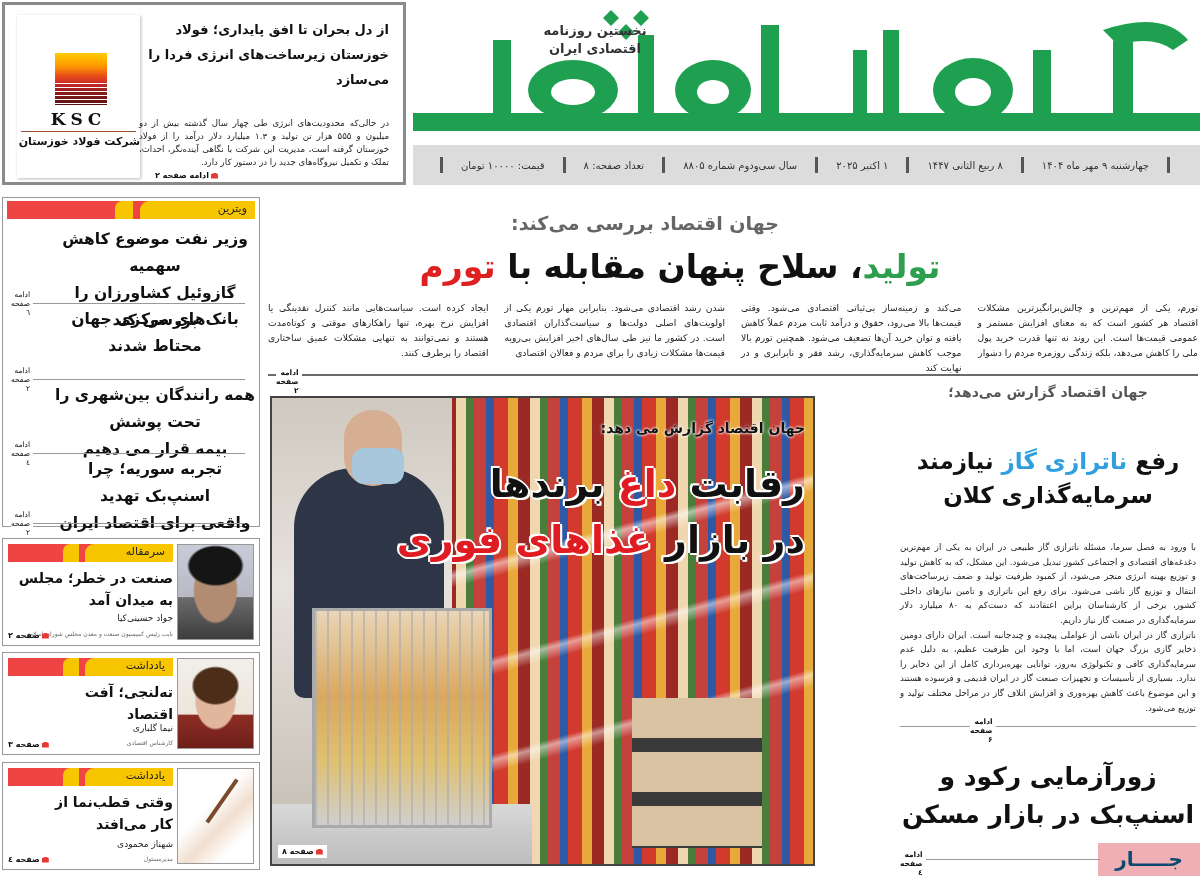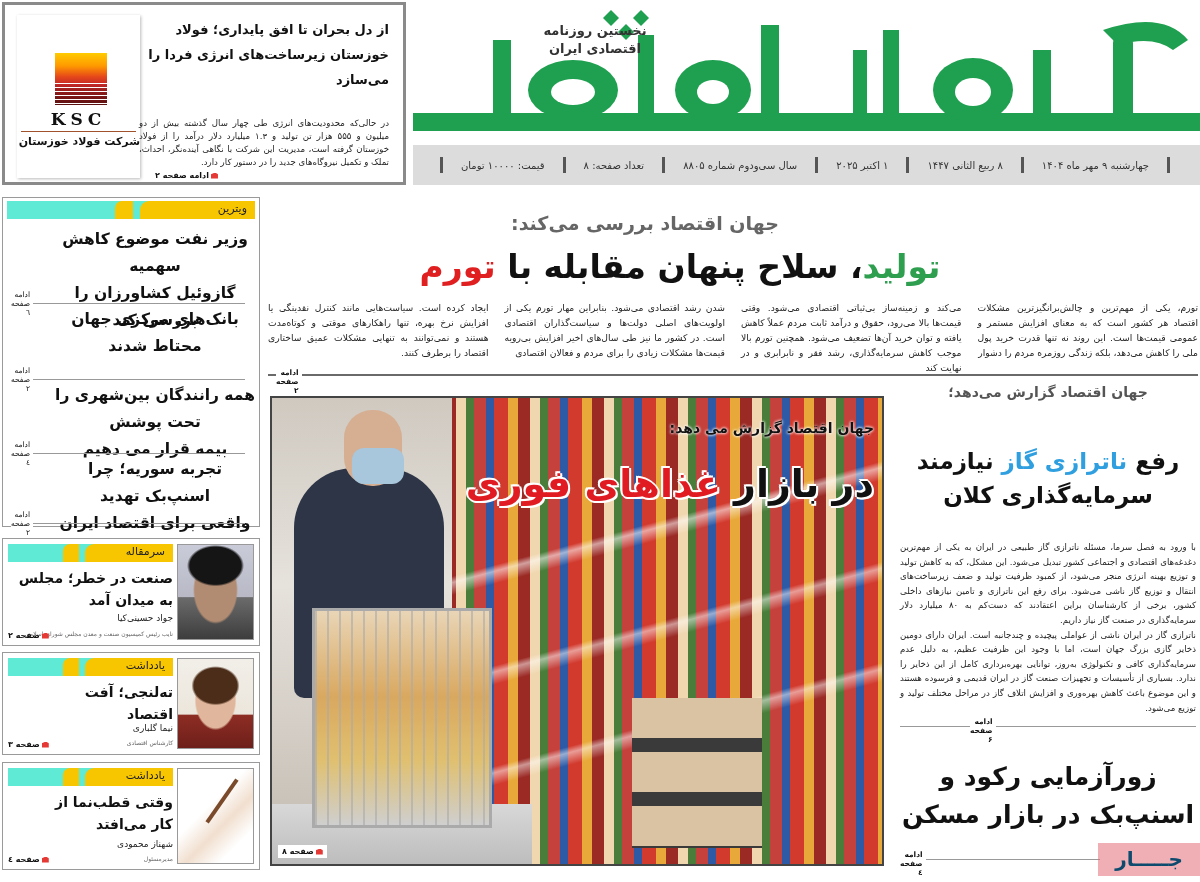--- a/index.html
+++ b/index.html
@@ -26,21 +26,21 @@
   
   .masthead-logo { left: 413px; top: 10px; width: 787px; height: 130px; }
   .tagline { left: 540px; top: 22px; width: 110px; text-align: center; font-size: 13px; font-weight: bold; color: #333; line-height: 18px; }
   .infobar { left: 413px; top: 145px; width: 787px; height: 40px; background: #dcdcdc; }
   .infobar .items { position: absolute; right: 12px; top: 0; height: 40px; display: flex; align-items: center; direction: rtl; font-size: 10px; color: #333; }
   .infobar .sep { width: 3px; height: 16px; background: #555; margin: 0 18px; }
 
   
   .panel { border: 1px solid #9a9a9a; background: #fff; }
   .vitrine { left: 2px; top: 197px; width: 258px; height: 330px; }
-  .tabhead { position: absolute; left: 4px; right: 4px; top: 3px; height: 18px; background: #5eead4; }
+  .tabhead { position: absolute; left: 4px; right: 4px; top: 3px; height: 18px; background: #ef4444; }
   .tabhead .y1 { position: absolute; right: 0; top: 0; height: 18px; width: 115px; background: #f7c600; border-radius: 9px 0 0 0; }
   .tabhead .y2 { position: absolute; right: 122px; top: 0; height: 18px; width: 18px; background: #f7c600; border-radius: 7px 0 0 0; }
   .tabhead .label { position: absolute; right: 8px; top: 1px; font-size: 11px; color: #222; }
   .vit-item { position: absolute; left: 4px; right: 4px; text-align: center; font-weight: 900; font-size: 15.5px; line-height: 27px; margin-left: 48px; }
   .vit-foot { position: absolute; left: 8px; right: 14px; height: 10px; border-bottom: 1px solid #999; }
   .vit-foot span { position: absolute; left: 0; top: -2px; font-size: 7.5px; background: #fff; padding-right: 3px; }
   .more-icon { display: inline-block; width: 7px; height: 6px; background: #e53935; margin-left: 2px; vertical-align: middle; clip-path: polygon(0 100%, 0 30%, 60% 0, 100% 30%, 100% 100%); }
 
   
   .op { left: 2px; width: 258px; }
@@ -70,21 +70,21 @@
   .headline { left: 320px; top: 242px; width: 720px; text-align: center; font-size: 33px; font-weight: 900; line-height: 50px; color: #111; }
   .hl-green { color: #2e9e4f; }
   .hl-red { color: #e02020; }
 
   .lead-cols { left: 268px; top: 300px; width: 930px; height: 62px; display: flex; flex-direction: row-reverse; gap: 16px; }
   .lead-cols .col { flex: 1; font-size: 9.2px; line-height: 15px; text-align: justify; color: #222; }
   .lead-foot { left: 268px; top: 366px; width: 930px; height: 10px; border-bottom: 2px solid #6a6a6a; }
   .lead-foot span { position: absolute; left: 4px; top: 1px; font-size: 7.5px; font-weight: bold; background: #fff; padding-right: 3px; }
 
   
-  .photo-main { left: 270px; top: 396px; width: 614px; height: 470px; border: 2px solid #444; overflow: hidden;
+  .photo-main { left: 270px; top: 396px; width: 545px; height: 470px; border: 2px solid #444; overflow: hidden;
      background:
        linear-gradient(165deg, transparent 0%, transparent 36%, rgba(255,255,255,.55) 37%, transparent 39%, transparent 52%, rgba(255,255,255,.5) 53%, transparent 55%, transparent 68%, rgba(255,255,255,.5) 69%, transparent 71%),
        repeating-linear-gradient(90deg, #d23a2e 0 14px, #e8a93a 14px 24px, #9b2a25 24px 36px, #f0d7b0 36px 46px, #4a7d3a 46px 54px, #c4413c 54px 66px, #2e5aa5 66px 74px),
        #b8574a; }
   .photo-main .left-zone { position: absolute; left: 0; top: 0; width: 180px; height: 100%; background: linear-gradient(#cfc9c0, #e6e2dc 40%, #c2bab0 100%); }
   .photo-main .person { position: absolute; left: 22px; top: 70px; width: 150px; height: 230px; background: #2d3547; border-radius: 60px 60px 10px 10px; }
   .photo-main .head { position: absolute; left: 72px; top: 12px; width: 58px; height: 76px; background: #d6ae92; border-radius: 28px; }
   .photo-main .mask { position: absolute; left: 80px; top: 50px; width: 52px; height: 36px; background: #a8c6dc; border-radius: 12px; }
   .photo-main .cart { position: absolute; left: 40px; top: 210px; width: 180px; height: 220px; border: 3px solid #aaa; background: repeating-linear-gradient(90deg, rgba(170,170,170,.6) 0 2px, transparent 2px 12px), linear-gradient(#e9d5b6, #d9a860 40%, #e0c070 70%, #cfcfcf); }
   .photo-main .floor { position: absolute; left: 0; bottom: 0; width: 260px; height: 60px; background: linear-gradient(#d8d8d8, #bdbdbd); }
@@ -281,20 +281,21 @@
 <div class="abs photo-main">
   <div class="left-zone"></div>
   <div class="floor"></div>
   <div class="boxes"></div>
   <div class="person"></div>
   <div class="head"></div>
   <div class="mask"></div>
   <div class="cart"></div>
   <div class="abs photo-kicker rtl">جهان اقتصاد گزارش می دهد:</div>
   <div class="abs photo-hl rtl">
+    <div><span>رقابت </span><span class="red">داغ</span><span> برندها</span></div>
     <div><span>در بازار </span><span class="red">غذاهای فوری</span></div>
   </div>
   <div class="abs photo-page rtl"><span class="more-icon"></span><span>صفحه ۸</span></div>
 </div>
 
 <div class="abs gas-kicker rtl">جهان اقتصاد گزارش می‌دهد؛</div>
 <div class="abs gas-hl rtl">
   <div><span>رفع </span><span class="blue">ناترازی گاز</span><span> نیازمند</span></div>
   <div>سرمایه‌گذاری کلان</div>
 </div>

